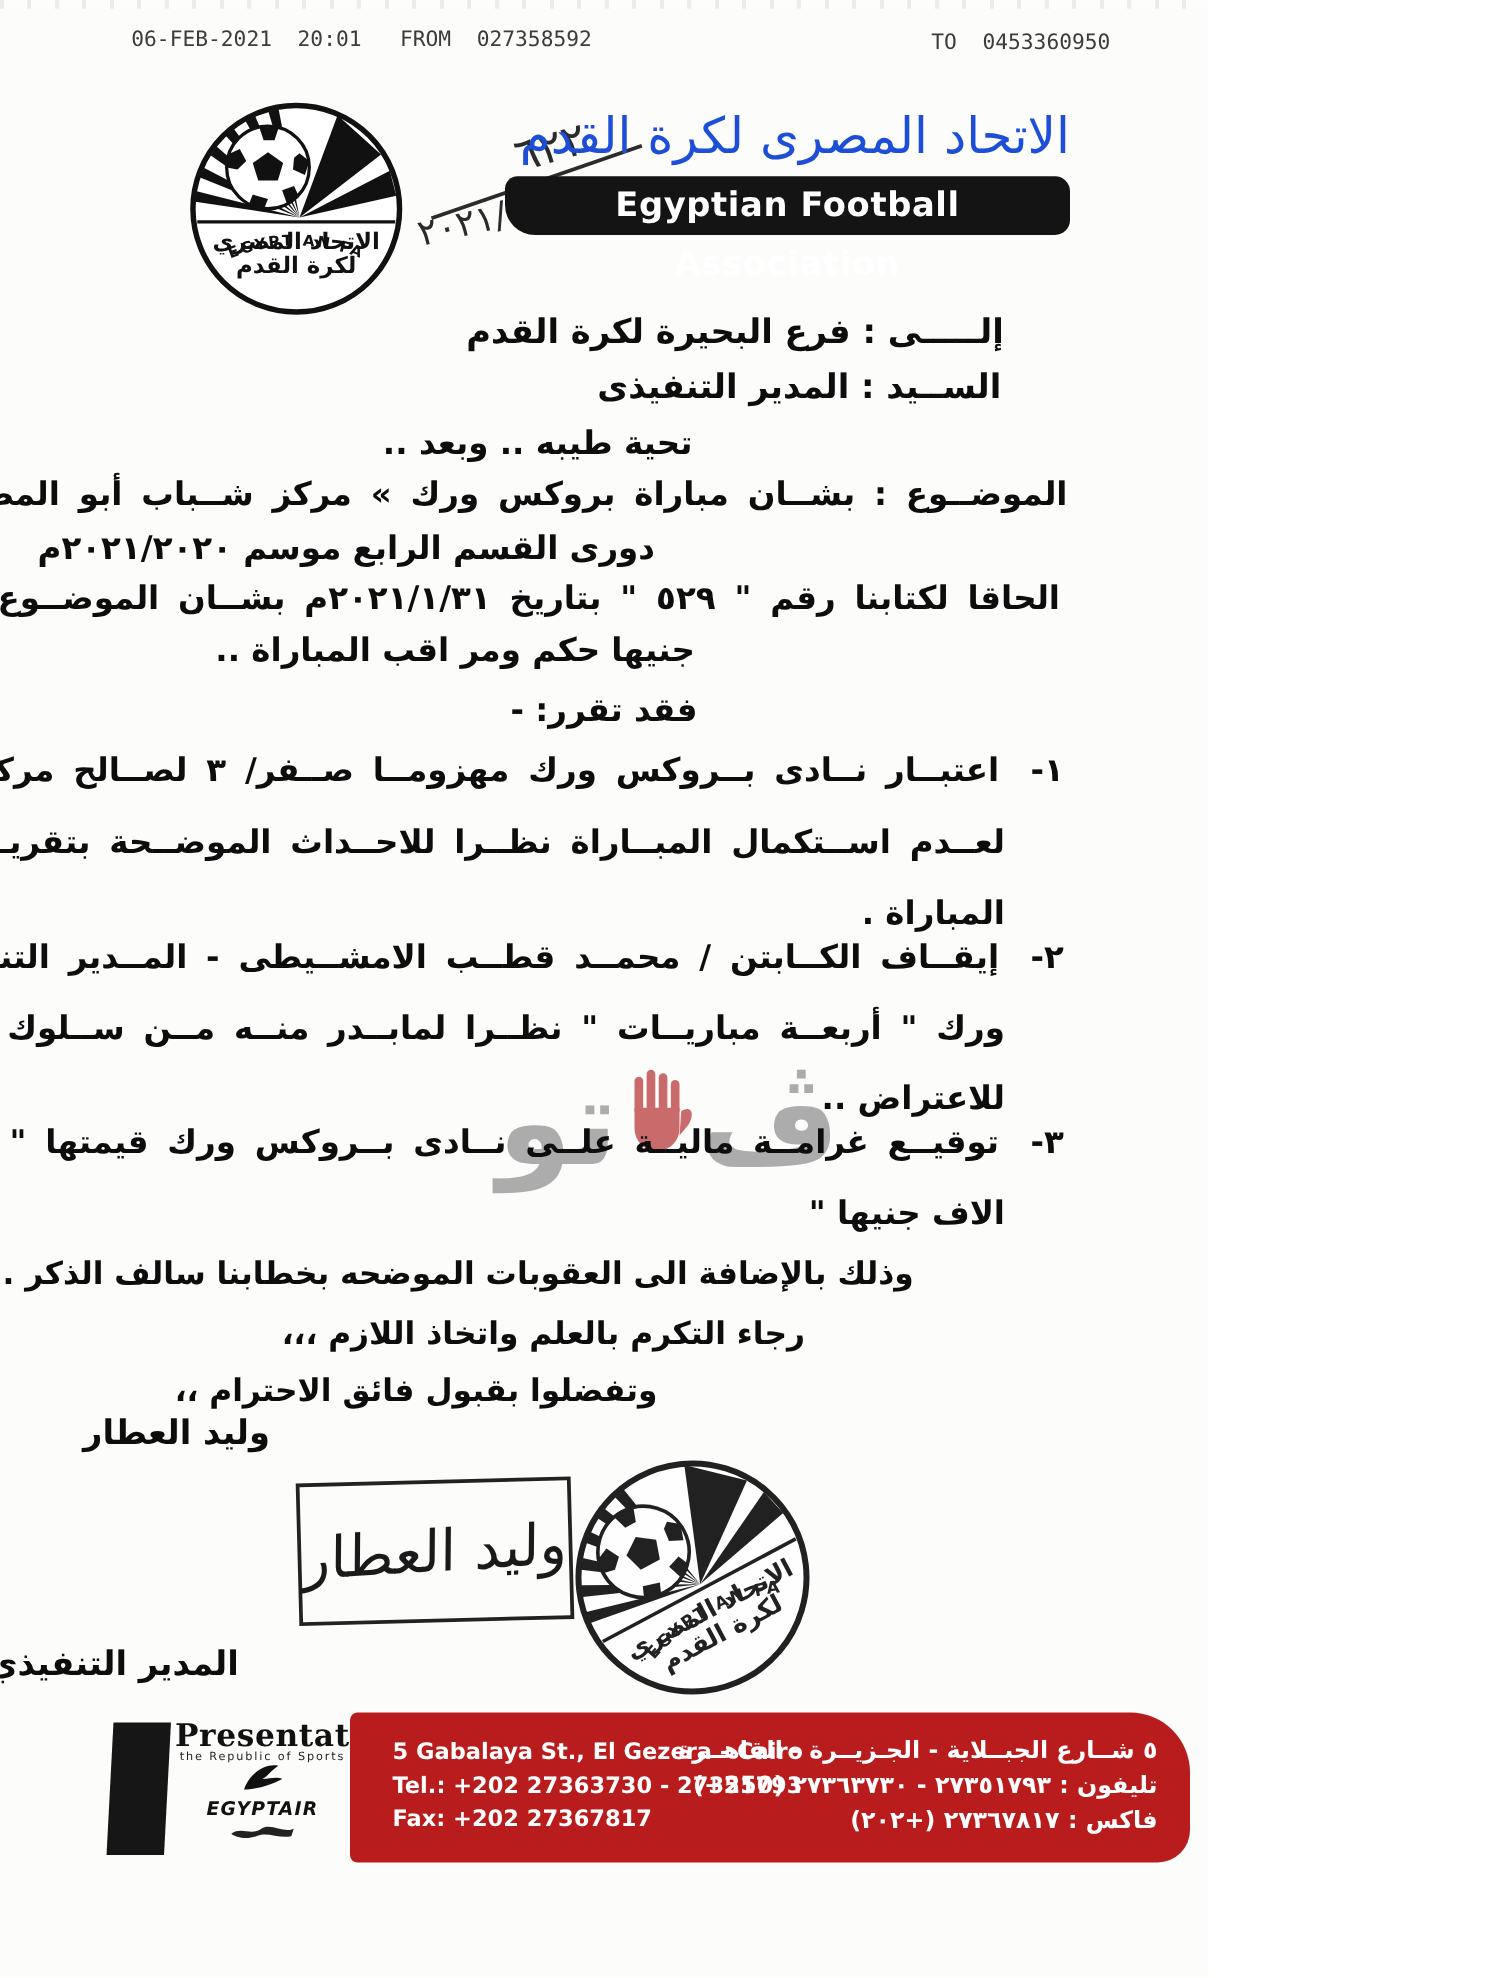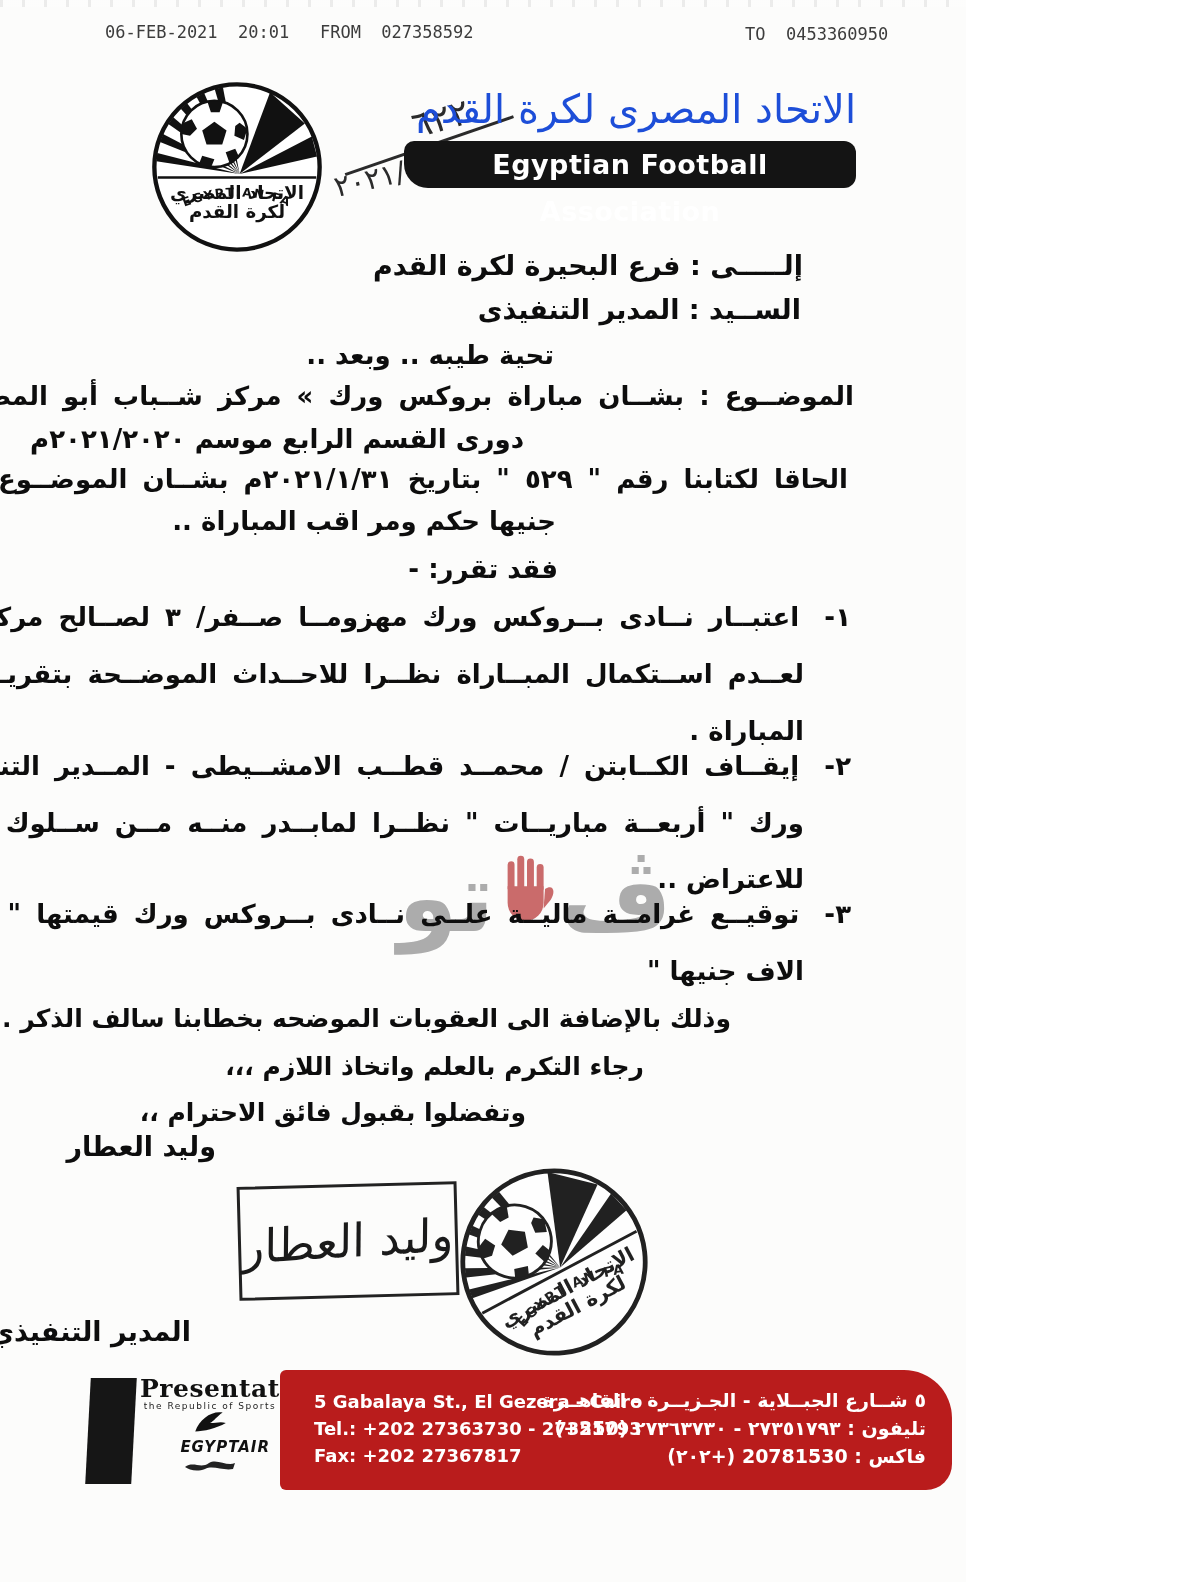--- a/index.html
+++ b/index.html
@@ -39,21 +39,21 @@
   .stamp-script { font-size:46px; font-weight:400; direction:rtl; transform:rotate(-2deg) skewX(-4deg); color:#1a1a1a; white-space:nowrap; }
   .stamp-circle { transform:rotate(-28deg); opacity:.93; }
   
   .f-block { background:#161616; }
   .addr-bar { width:672px; height:120px; background:#b91c1c; border-radius:6px 48px 26px 6px; }
   .addr-en { position:absolute; left:34px; top:18px; color:#fff; font-weight:700; font-size:18px; line-height:27px; white-space:nowrap; }
   .addr-ar { position:absolute; right:26px; top:16px; color:#fff; font-weight:700; font-size:19px; line-height:28px; direction:rtl; text-align:right; white-space:nowrap; }
   .pres-name { font-family:"DejaVu Serif", serif; font-size:25px; font-weight:700; letter-spacing:.5px; color:#111; }
   .pres-reg { font-size:10px; vertical-align:super; }
   .pres-tag { font-size:9px; letter-spacing:1.5px; color:#222; margin-top:-2px; }
-  .egyptair-txt { font-size:15px; font-weight:700; font-style:italic; letter-spacing:1px; color:#111;text-align:right; }
+  .egyptair-txt { font-size:15px; font-weight:700; font-style:italic; letter-spacing:1px; color:#111; }
   .we-txt { font-size:30px; font-weight:700; letter-spacing:2px; color:#111; line-height:1; }
   .puma-txt { font-size:21px; font-weight:900; letter-spacing:1px; color:#111; }
   .corner {
     width:122px; height:130px;
     background:radial-gradient(circle at 0% 100%, #fcfcfb 0 78px, #141414 79px);
   }
   .scan-top { width:1200px; height:7px; opacity:.25;
     background:repeating-linear-gradient(90deg,#bbb 0 3px,#fff 3px 22px); }
 </style>
 </head>
@@ -196,21 +196,21 @@
 
   <div class="abs addr-bar" style="left:280px;top:1370px">
     <div class="addr-en">
       <div>5 Gabalaya St., El Gezera - Cairo</div>
       <div>Tel.: +202 27363730 - 27351793</div>
       <div>Fax: +202 27367817</div>
     </div>
     <div class="addr-ar">
       <div>٥ شــارع الجبــلاية - الجـزيــرة - القاهــرة</div>
       <div>تليفون : ٢٧٣٥١٧٩٣ - ٢٧٣٦٣٧٣٠ ‎(+250)‎</div>
-      <div>فاكس : 20781530 ‎(+٢٠٢)‎</div>
+      <div>فاكس : ٢٧٣٦٧٨١٧ ‎(+٢٠٢)‎</div>
     </div>
   </div>
 
   <div class="abs" style="left:985px;top:1370px;width:90px;text-align:right">
     <svg width="34" height="44" viewBox="0 0 34 44">
       <path d="M18 0 C28 6 12 13 22 20 C27 25 19 31 10 34 C17 27 5 22 13 14 C6 10 14 4 18 0 Z" fill="#111"></path>
     </svg>
     <div class="we-txt">we</div>
     <svg width="34" height="20" viewBox="0 0 32 22" style="margin:2px 0 -2px 28px">
       <path d="M2 20 C8 12 14 14 18 8 C20 4 26 2 30 4 C26 6 24 10 20 14 C16 20 8 22 2 20 Z" fill="#111"></path>

